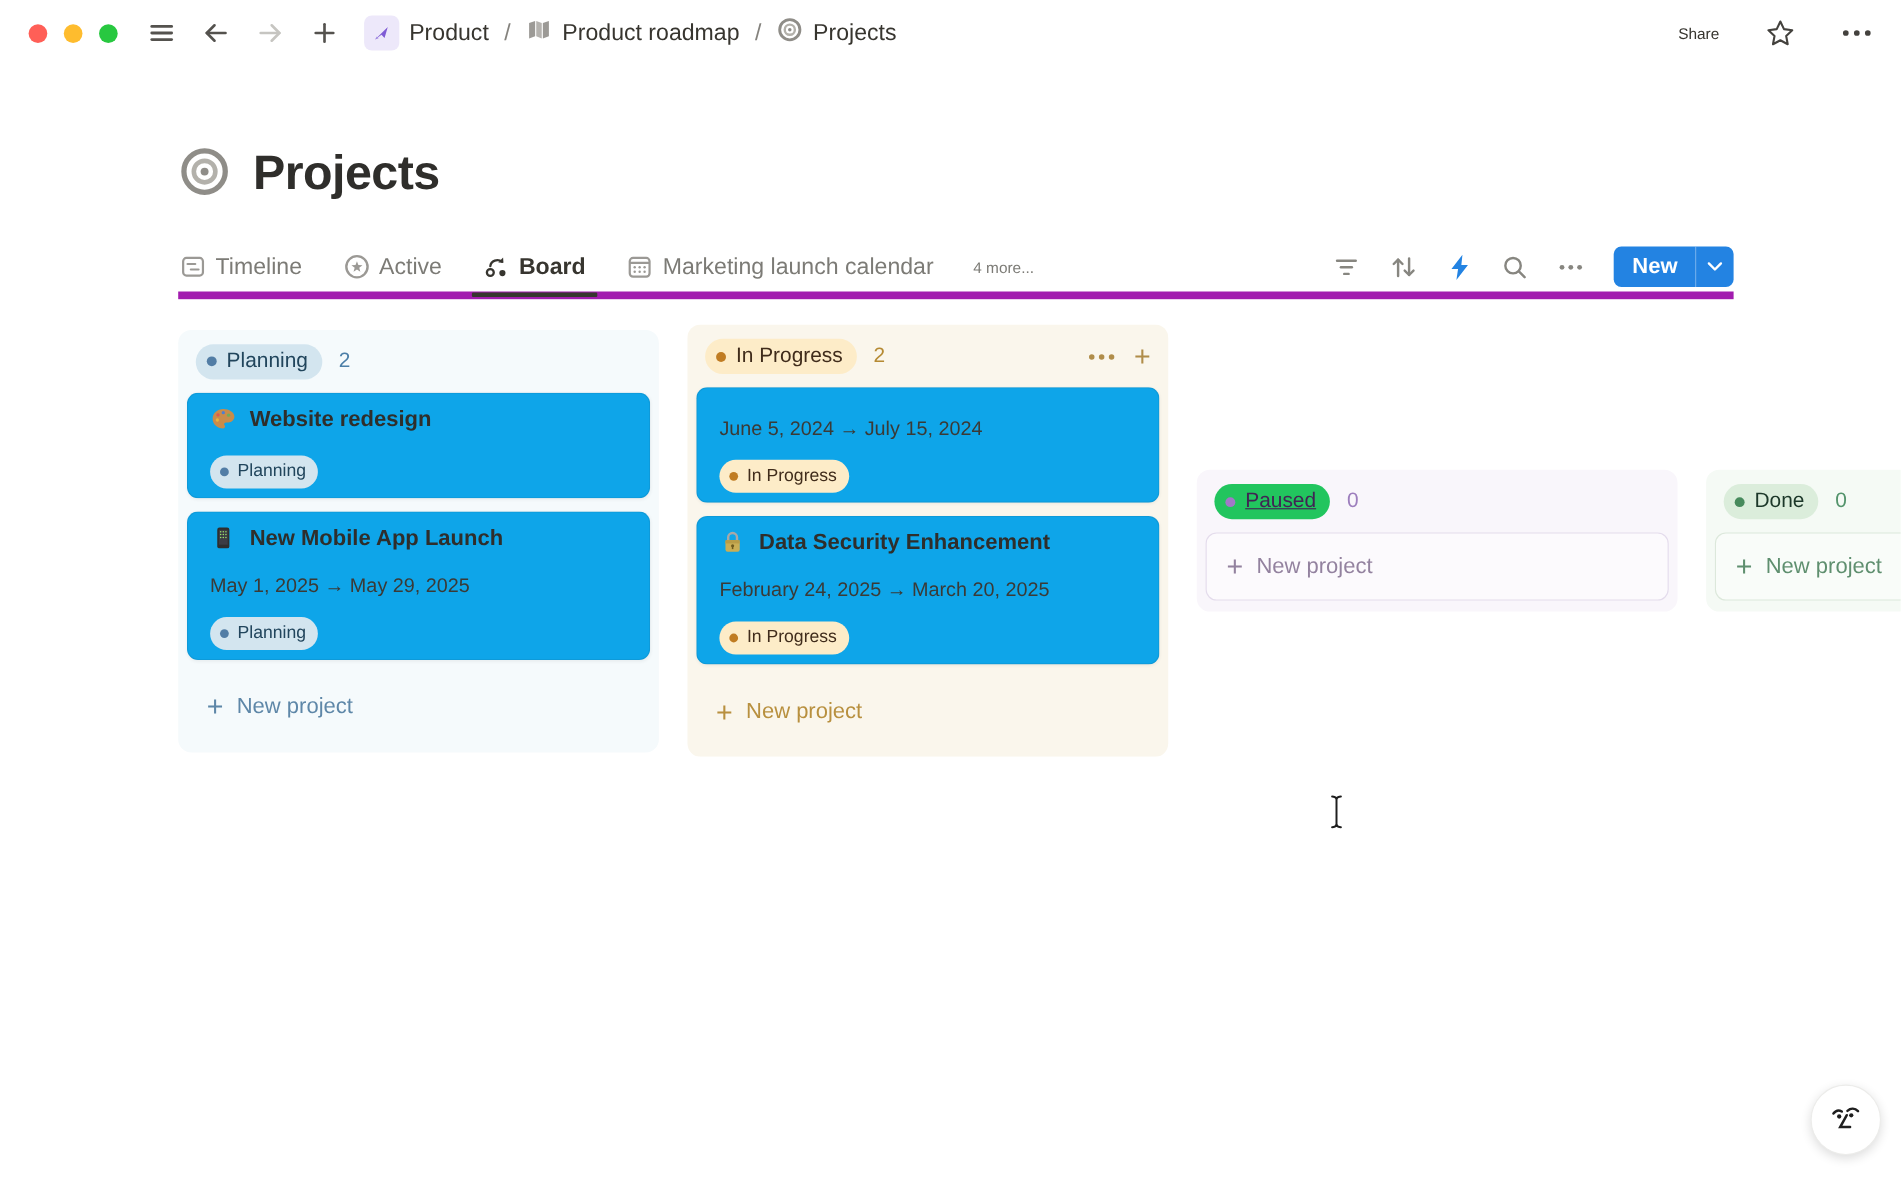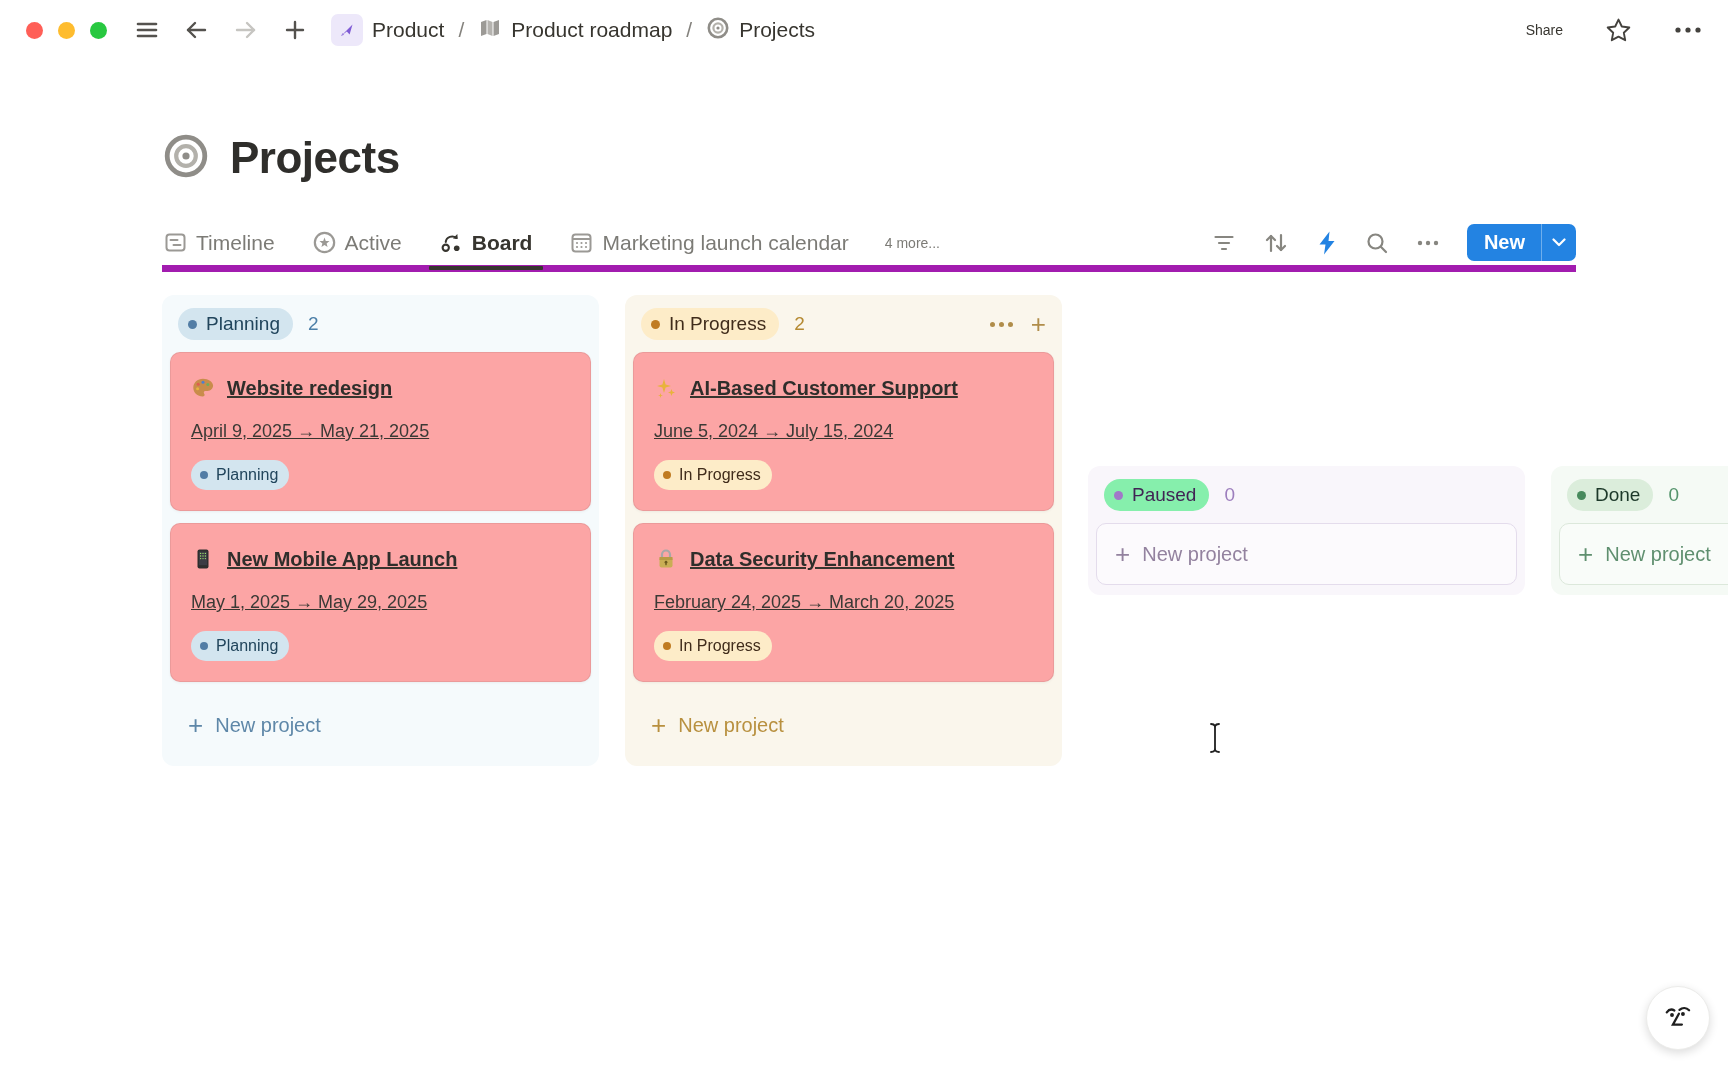--- a/index.html
+++ b/index.html
@@ -47,35 +47,35 @@
   .col { width:437px; flex:0 0 437px; border-radius:12px; padding:13px 8px 10px 8px; }
   .col.c-blue   { background:#F5FAFC; }
   .col.c-yellow { background:#FAF6EC; }
   .col.c-purple { background:#F9F6FB; }
   .col.c-green  { background:#F5FAF5; }
   .col-header { display:flex; align-items:center; padding:0 8px 0 8px; margin-bottom:12px; }
   .group-pill { display:inline-flex; align-items:center; gap:9px; height:32px; padding:0 13px 0 10px;
                 border-radius:16px; font-size:19px; font-weight:500; cursor:pointer; white-space:nowrap; }
   .c-blue   .group-pill { background:#D3E5EF; color:#21455C; }
   .c-yellow .group-pill { background:#FDECC8; color:#402C1B; }
-  .c-purple .group-pill { background:#86efac; color:#412454; }
+  .c-purple .group-pill { background:#22c55e; color:#412454;text-decoration:underline; }
   .c-green  .group-pill { background:#DBEDDB; color:#1C3829; }
   .dot { width:9px; height:9px; border-radius:50%; display:inline-block; }
   .c-blue .dot{ background:#527DA5; } .c-yellow .dot{ background:#C07C22; }
   .c-purple .dot{ background:#A178C8; } .c-green .dot{ background:#478A5C; }
   .col-count { margin-left:15px; font-size:19px; }
   .c-blue .col-count{ color:#4C7FA8; } .c-yellow .col-count{ color:#B58A33; }
   .c-purple .col-count{ color:#9D7EBD; } .c-green .col-count{ color:#54946C; }
   .col-actions { margin-left:auto; display:flex; align-items:center; gap:18px; }
   .dots-3 { display:inline-flex; gap:4px; cursor:pointer; }
   .dots-3 i { width:5px; height:5px; border-radius:50%; background:#B08D4A; }
   .hdr-plus { font-size:26px; line-height:22px; color:#B08D4A; cursor:pointer; font-weight:400; }
 
-  .card { background:#fca5a5; border-radius:10px; border:1px solid rgba(15,15,15,0.07);
-          box-shadow:0 1px 3px rgba(15,15,15,0.05); padding:20px 20px; margin-bottom:12px; cursor:pointer;text-decoration:underline; }
+  .card { background:#0ea5e9; border-radius:10px; border:1px solid rgba(15,15,15,0.07);
+          box-shadow:0 1px 3px rgba(15,15,15,0.05); padding:8px 20px; margin-bottom:12px; cursor:pointer; }
   .card-title-row { display:flex; align-items:center; gap:12px; }
   .card-icon { width:24px; height:24px; display:inline-flex; flex:0 0 24px; }
   .card-title { font-size:20px; font-weight:600; color:#2F2E2B; line-height:30px; white-space:nowrap; }
   .card-dates { margin-top:18px; font-size:18px; color:#3B3A36; white-space:nowrap; }
   .tag-pill { margin-top:18px; display:inline-flex; align-items:center; gap:8px; height:30px;
               padding:0 11px 0 9px; border-radius:15px; font-size:16px; white-space:nowrap; }
   .tag-pill .tdot { width:8px; height:8px; border-radius:50%; }
   .tag-blue   { background:#D3E5EF; color:#21455C; } .tag-blue .tdot{ background:#527DA5; }
   .tag-yellow { background:#FDECC8; color:#402C1B; } .tag-yellow .tdot{ background:#C07C22; }
 
@@ -326,21 +326,20 @@
           <svg width="24" height="24" viewBox="0 0 24 24">
               <path d="M12 2.8C6.4 2.8 2.3 6.8 2.3 11.7c0 4.9 4.2 8.8 9.5 8.8 1 0 1.8-.8 1.8-1.7 0-.4-.2-.8-.4-1.1-.3-.3-.4-.7-.4-1.1 0-.9.7-1.6 1.7-1.6h2c3.1 0 5.6-2.4 5.6-5.4C21.9 5.8 17.4 2.8 12 2.8z" fill="#C98C4B"></path>
               <circle cx="7.2" cy="8.2" r="1.5" fill="#E05A4E"></circle>
               <circle cx="12" cy="6.2" r="1.5" fill="#4E7FD0"></circle>
               <circle cx="16.8" cy="8.4" r="1.5" fill="#6FAE5C"></circle>
               <circle cx="6.6" cy="12.8" r="1.5" fill="#E8B33C"></circle>
             </svg>
         </span>
         <span class="card-title">Website redesign</span>
       </div>
-      <div class="card-dates">April 9, 2025 → May 21, 2025</div>
       <span class="tag-pill tag-blue">
         <span class="tdot"></span>
         <span>Planning</span>
       </span>
     </div>
 
     <div class="card">
       <div class="card-title-row">
         <span class="card-icon">
           <svg width="24" height="24" viewBox="0 0 24 24">
@@ -385,30 +384,20 @@
         <span class="dots-3">
             <i></i>
             <i></i>
             <i></i>
           </span>
         <span class="hdr-plus">+</span>
       </span>
     </div>
 
     <div class="card">
-      <div class="card-title-row">
-        <span class="card-icon">
-          <svg width="24" height="24" viewBox="0 0 24 24">
-              <path d="M10 3 L11.6 8.4 L17 10 L11.6 11.6 L10 17 L8.4 11.6 L3 10 L8.4 8.4 Z" fill="#E8B33C"></path>
-              <path d="M17.5 13 L18.4 15.6 L21 16.5 L18.4 17.4 L17.5 20 L16.6 17.4 L14 16.5 L16.6 15.6 Z" fill="#E8B33C"></path>
-              <path d="M6.5 17 L7.1 18.9 L9 19.5 L7.1 20.1 L6.5 22 L5.9 20.1 L4 19.5 L5.9 18.9 Z" fill="#E8B33C"></path>
-            </svg>
-        </span>
-        <span class="card-title">AI-Based Customer Support</span>
-      </div>
       <div class="card-dates">June 5, 2024 → July 15, 2024</div>
       <span class="tag-pill tag-yellow">
         <span class="tdot"></span>
         <span>In Progress</span>
       </span>
     </div>
 
     <div class="card">
       <div class="card-title-row">
         <span class="card-icon">

